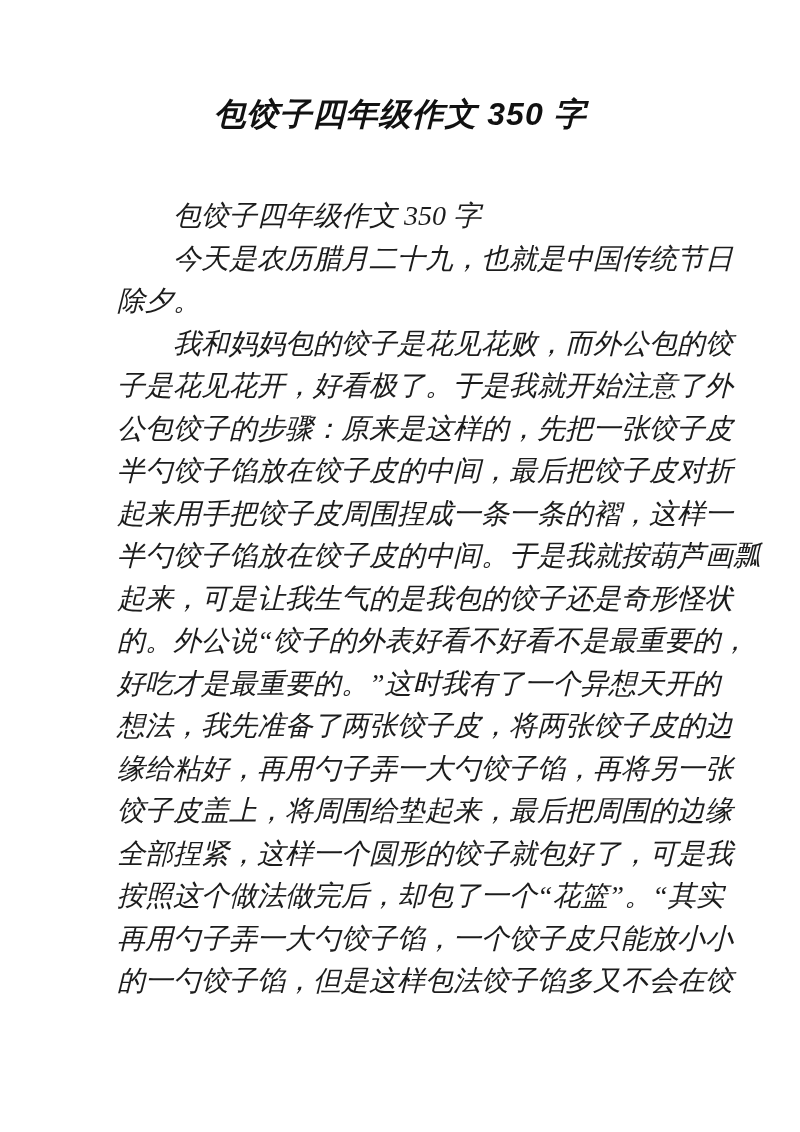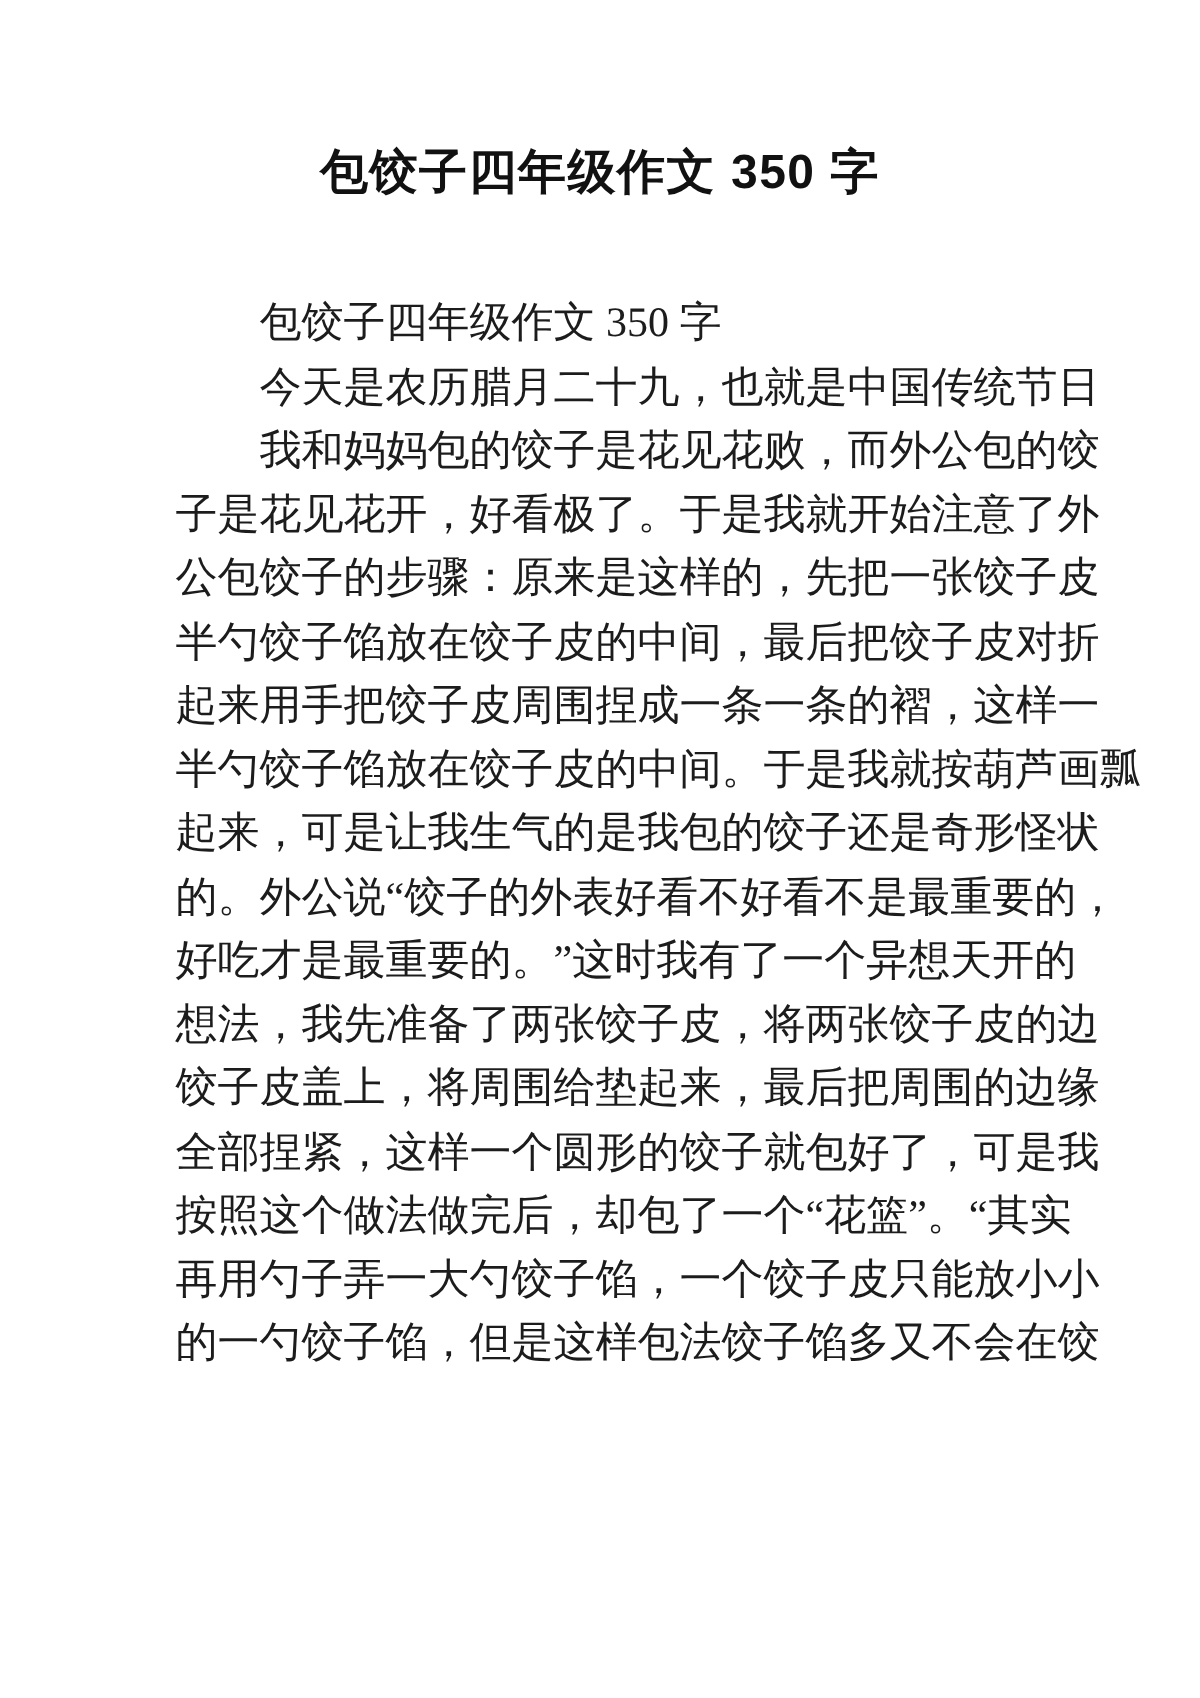--- a/index.html
+++ b/index.html
@@ -7,20 +7,21 @@
     width: 800px;
     background: #ffffff;
     font-family: "Liberation Serif", serif;
   }
   .page {
     position: relative;
     width: 800px;
     height: 1132px;
     background: #ffffff;
     overflow: hidden;
+    font-style: italic;
   }
   .doc-title {
     position: absolute;
     top: 95px;
     left: 0;
     width: 800px;
     text-align: center;
     font-family: "Liberation Sans", sans-serif;
     font-weight: bold;
     font-size: 32px;
@@ -50,30 +51,32 @@
 </head>
 <body>
 
 <div class="page">
 
   <h1 class="doc-title">包饺子四年级作文 350 字</h1>
 
   <div class="doc-body">
     <div class="text-line indent">包饺子四年级作文 350 字</div>
     <div class="text-line indent">今天是农历腊月二十九，也就是中国传统节日</div>
+    <div class="text-line">除夕。</div>
     <div class="text-line indent">我和妈妈包的饺子是花见花败，而外公包的饺</div>
     <div class="text-line">子是花见花开，好看极了。于是我就开始注意了外</div>
     <div class="text-line">公包饺子的步骤：原来是这样的，先把一张饺子皮</div>
     <div class="text-line">半勺饺子馅放在饺子皮的中间，最后把饺子皮对折</div>
     <div class="text-line">起来用手把饺子皮周围捏成一条一条的褶，这样一</div>
     <div class="text-line">半勺饺子馅放在饺子皮的中间。于是我就按葫芦画瓢</div>
     <div class="text-line">起来，可是让我生气的是我包的饺子还是奇形怪状</div>
     <div class="text-line">的。外公说“饺子的外表好看不好看不是最重要的，</div>
     <div class="text-line">好吃才是最重要的。”这时我有了一个异想天开的</div>
     <div class="text-line">想法，我先准备了两张饺子皮，将两张饺子皮的边</div>
+    <div class="text-line">缘给粘好，再用勺子弄一大勺饺子馅，再将另一张</div>
     <div class="text-line">饺子皮盖上，将周围给垫起来，最后把周围的边缘</div>
     <div class="text-line">全部捏紧，这样一个圆形的饺子就包好了，可是我</div>
     <div class="text-line">按照这个做法做完后，却包了一个“花篮”。“其实</div>
     <div class="text-line">再用勺子弄一大勺饺子馅，一个饺子皮只能放小小</div>
     <div class="text-line">的一勺饺子馅，但是这样包法饺子馅多又不会在饺</div>
   </div>
 
 </div>
 
 </body></html>

